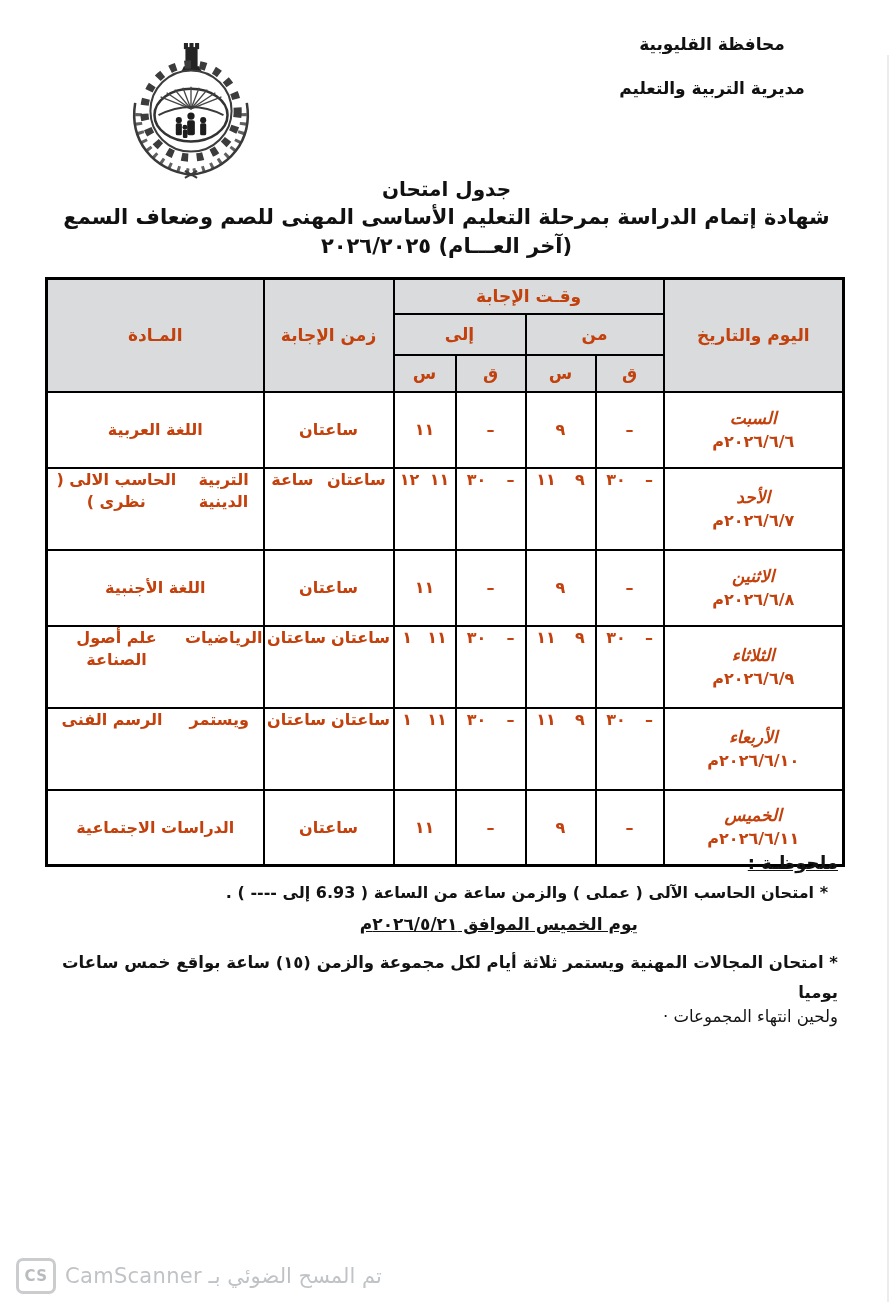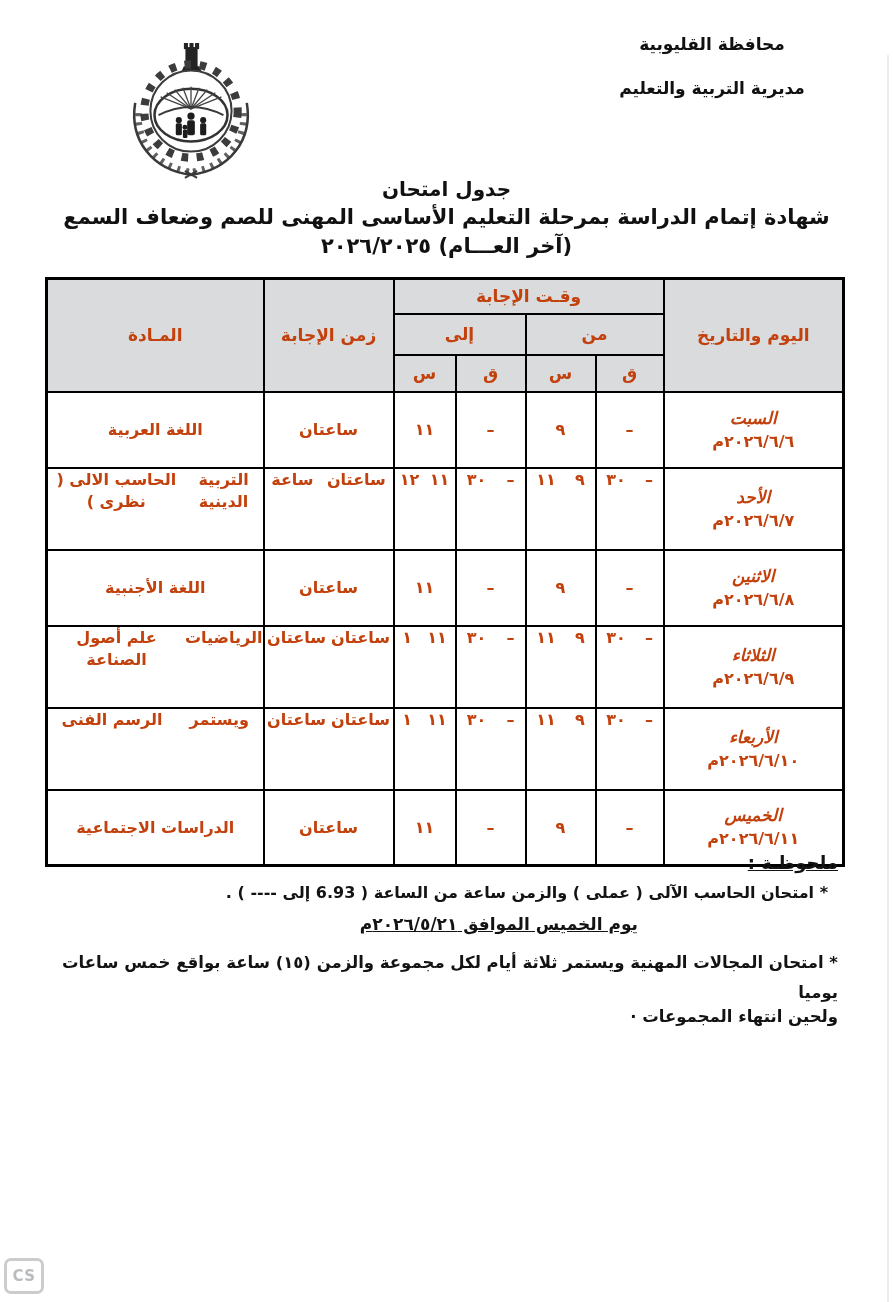--- a/index.html
+++ b/index.html
@@ -40,26 +40,26 @@
 
   
   .notes{position:absolute;top:852px;right:55px;left:22px;direction:rtl;color:#131313;}
   .note-row1{display:flex;align-items:baseline;}
   .note-label{font-size:18px;font-weight:700;text-decoration:underline;white-space:nowrap;}
   .note-date1{font-size:17px;font-weight:700;text-decoration:underline;margin-right:96px;white-space:nowrap;}
   .note-computer{margin-top:10px;padding-right:10px;text-align:right;font-size:16px;font-weight:700;}
   .note-date2{margin-top:12px;margin-right:200px;text-align:right;font-size:17px;font-weight:700;
               text-decoration:underline;}
   .note-vocational{margin-top:14px;text-align:right;font-size:16.5px;font-weight:700;line-height:1.8;}
-  .note-vocational2{text-align:right;font-size:16.5px;font-weight:700;}
+  .note-vocational2{text-align:right;font-size:16.5px;font-weight:400;}
   .note-makeup{margin-top:14px;text-align:center;font-size:17px;font-weight:700;
                text-decoration:underline;}
 
   
-  .scanbar{position:absolute;top:1258px;left:4px;display:flex;align-items:center;gap:9px;}
+  .scanbar{position:absolute;top:1258px;left:16px;display:flex;align-items:center;gap:9px;}
   .cs-badge{position:relative;width:34px;height:30px;border:3px solid #caccce;border-radius:7px;
             color:#b9bcbf;font-size:15px;font-weight:700;display:flex;align-items:center;
             justify-content:center;background:#fff;letter-spacing:.5px;}
   .cs-badge::after{content:"";position:absolute;left:1px;bottom:-7px;width:22px;height:5px;
             background:#d5d7d9;border-radius:2px;z-index:-1;}
   .scan-text{direction:rtl;font-size:21px;color:#c0c3c6;white-space:nowrap;}
   .scan-text .brand{letter-spacing:.3px;}
 </style>
 </head>
 <body>
@@ -322,13 +322,17 @@
     <span class="note-label">ملحوظـة :</span>
   </div>
   <div class="note-computer">* امتحان الحاسب الآلى ( عملى ) والزمن ساعة من الساعة ( 6.93 إلى ---- ) .</div>
   <div class="note-date2">يوم الخميس الموافق ٢٠٢٦/٥/٢١م</div>
   <div class="note-vocational">* امتحان المجالات المهنية ويستمر ثلاثة أيام لكل مجموعة والزمن (١٥) ساعة بواقع خمس ساعات يوميا</div>
   <div class="note-vocational2">ولحين انتهاء المجموعات ·</div>
 </div>
 
 <div class="scanbar">
   <div class="cs-badge">CS</div>
+  <div class="scan-text">
+    <span>تم المسح الضوئي بـ</span>
+    <span class="brand">CamScanner</span>
+  </div>
 </div>
 
 </body></html>

